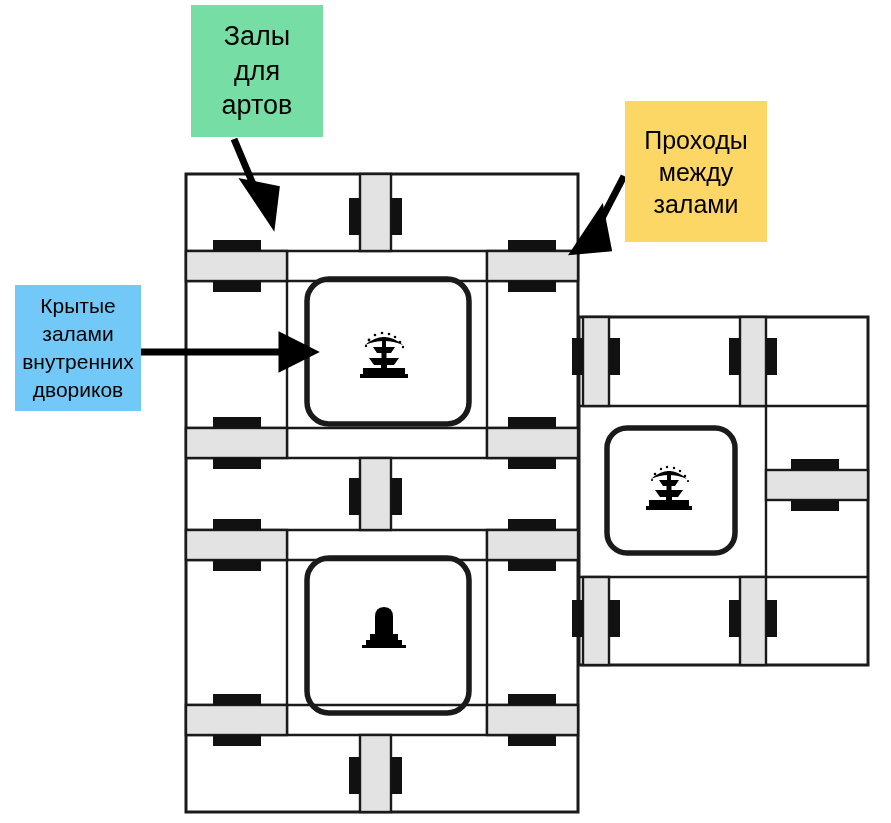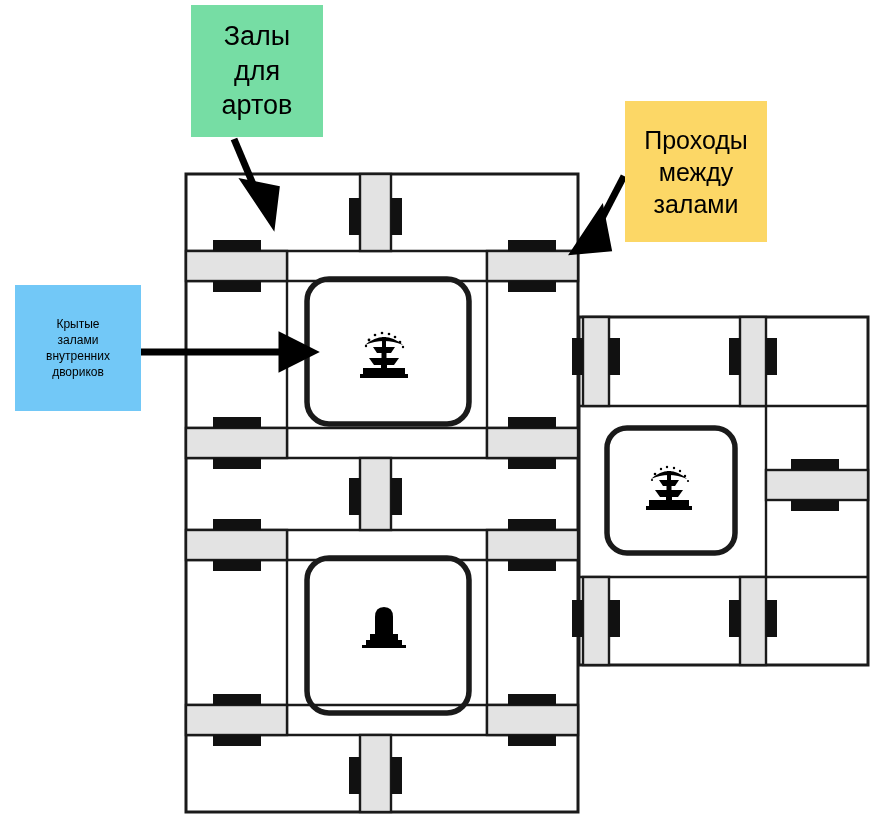--- a/index.html
+++ b/index.html
@@ -38,21 +38,21 @@
     font-size: 27px;
   }
   #label-passages {
     left: 625px; top: 101px; width: 142px; height: 141px;
     background: #FCD766;
     font-size: 25px;
   }
   #label-galleries {
     left: 15px; top: 285px; width: 126px; height: 126px;
     background: #72C8F7;
-    font-size: 12px;
+    font-size: 21px;
     line-height: 1.34;
   }
 
   
   .plan-svg { position: absolute; left: 0; top: 0; }
   .wall { fill: none; stroke: #1a1a1a; stroke-width: 3; }
   .wall-thin { fill: none; stroke: #1a1a1a; stroke-width: 2.4; }
   .pass { fill: #E3E3E3; stroke: #1a1a1a; stroke-width: 2.4; }
   .door { fill: #111111; stroke: none; }
   .court { fill: none; stroke: #1a1a1a; stroke-width: 5.5; }

